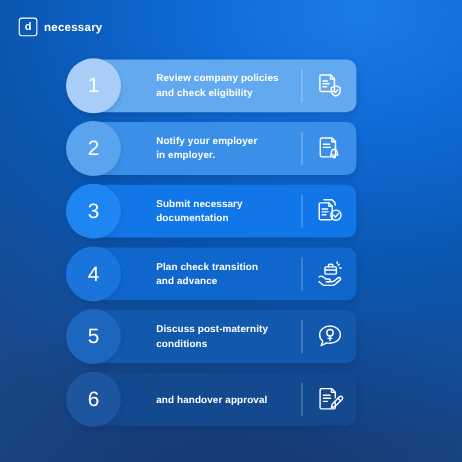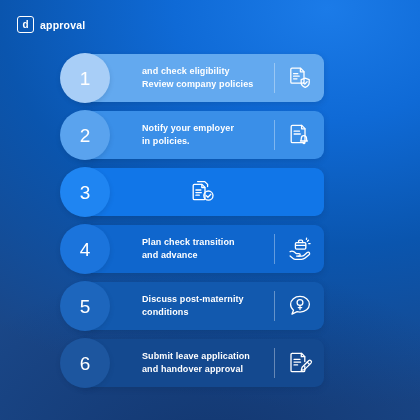--- a/index.html
+++ b/index.html
@@ -76,68 +76,72 @@
 </style>
 </head>
 <body>
 
 <div id="poster">
 
   <div class="brand">
     <span class="brand-mark">
         <span>d</span>
       </span>
-    <span class="brand-name">approval</span>
+    <span class="brand-name">necessary</span>
   </div>
 
   <div class="steps">
 
     <div class="step s1" style="background: rgb(99, 169, 239);">
       <div class="badge" style="background: rgb(168, 206, 247);">
         <span>1</span>
       </div>
       <div class="step-text">
+        <div>Review company policies</div>
         <div>and check eligibility</div>
-        <div>Review company policies</div>
       </div>
       <div class="divider"></div>
       <div class="icon-wrap">
         <svg width="26" height="26" viewBox="0 0 26 26" fill="none" stroke="#ffffff" stroke-width="1.3" stroke-linecap="round" stroke-linejoin="round">
           <path d="M5 3.2h8.6l3.4 3.4v10.3a1.2 1.2 0 0 1-1.2 1.2H5a1.2 1.2 0 0 1-1.2-1.2V4.4A1.2 1.2 0 0 1 5 3.2z"></path>
           <path d="M13.4 3.3v3.5h3.5"></path>
           <path d="M6.6 8.6h4.2M6.6 11.2h5.6M6.6 13.8h3.4"></path>
           <path d="M18.2 13.1l4 1.5v3.1c0 2.2-1.6 3.7-4 4.6-2.4-.9-4-2.4-4-4.6v-3.1z"></path>
           <path d="M16.5 17.8l1.3 1.3 2.3-2.4"></path>
         </svg>
       </div>
     </div>
 
     <div class="step s2" style="background: rgb(58, 143, 232);">
       <div class="badge" style="background: rgb(90, 163, 238);">
         <span>2</span>
       </div>
       <div class="step-text">
         <div>Notify your employer</div>
-        <div>in policies.</div>
+        <div>in employer.</div>
       </div>
       <div class="divider"></div>
       <div class="icon-wrap">
         <svg width="26" height="26" viewBox="0 0 26 26" fill="none" stroke="#ffffff" stroke-width="1.3" stroke-linecap="round" stroke-linejoin="round">
           <path d="M5.4 3.4h9.4l3.2 3.2v12.8a1.2 1.2 0 0 1-1.2 1.2H5.4a1.2 1.2 0 0 1-1.2-1.2V4.6a1.2 1.2 0 0 1 1.2-1.2z"></path>
           <path d="M14.6 3.5v3.3h3.3"></path>
           <path d="M7.1 9.2h5.4M7.1 12h6.2"></path>
           <path d="M16.9 13.7c-1.6 0-2.6 1.2-2.6 2.7 0 2-.8 2.6-.8 2.6h6.8s-.8-.6-.8-2.6c0-1.5-1-2.7-2.6-2.7z"></path>
           <path d="M16.1 20.9c.2.4.5.6.9.6s.7-.2.9-.6"></path>
         </svg>
       </div>
     </div>
 
     <div class="step s3" style="background: rgb(17, 118, 232);">
       <div class="badge" style="background: rgb(31, 133, 242);">
         <span>3</span>
+      </div>
+      <div class="step-text">
+        <div>Submit necessary</div>
+        <div>documentation</div>
       </div>
       <div class="divider"></div>
       <div class="icon-wrap">
         <svg width="26" height="26" viewBox="0 0 26 26" fill="none" stroke="#ffffff" stroke-width="1.3" stroke-linecap="round" stroke-linejoin="round">
           <path d="M7.6 2.6h7.2l2.8 2.8v2.1"></path>
           <path d="M4.4 5.4h7.6l3 3v11.1a1.2 1.2 0 0 1-1.2 1.2H4.4a1.2 1.2 0 0 1-1.2-1.2V6.6a1.2 1.2 0 0 1 1.2-1.2z"></path>
           <path d="M11.8 5.5v3h3"></path>
           <path d="M5.9 11h5M5.9 13.6h5.4M5.9 16.2h3.4"></path>
           <circle cx="18.4" cy="16.6" r="4.6"></circle>
           <path d="M16.4 16.7l1.5 1.5 2.9-3"></path>
@@ -182,21 +186,20 @@
           <path d="M13 12.4v4.2M11.3 14.6h3.4"></path>
         </svg>
       </div>
     </div>
 
     <div class="step s6" style="background: rgb(20, 73, 143);">
       <div class="badge" style="background: rgb(29, 86, 159);">
         <span>6</span>
       </div>
       <div class="step-text">
-        <div>Submit leave application</div>
         <div>and handover approval</div>
       </div>
       <div class="divider"></div>
       <div class="icon-wrap">
         <svg width="26" height="26" viewBox="0 0 26 26" fill="none" stroke="#ffffff" stroke-width="1.3" stroke-linecap="round" stroke-linejoin="round">
           <path d="M5.2 3.3h9.3l3.3 3.3v5"></path>
           <path d="M17.8 16.1v4.4a1.2 1.2 0 0 1-1.2 1.2H5.2A1.2 1.2 0 0 1 4 20.5V4.5a1.2 1.2 0 0 1 1.2-1.2"></path>
           <path d="M14.3 3.4v3.3h3.4"></path>
           <path d="M7 9.3h6M7 12.1h6.6M7 14.9h3.6"></path>
           <path d="M21.6 10.7a1.7 1.7 0 0 1 2.4 2.4l-6.5 6.5-3.2.8.8-3.2z"></path>

